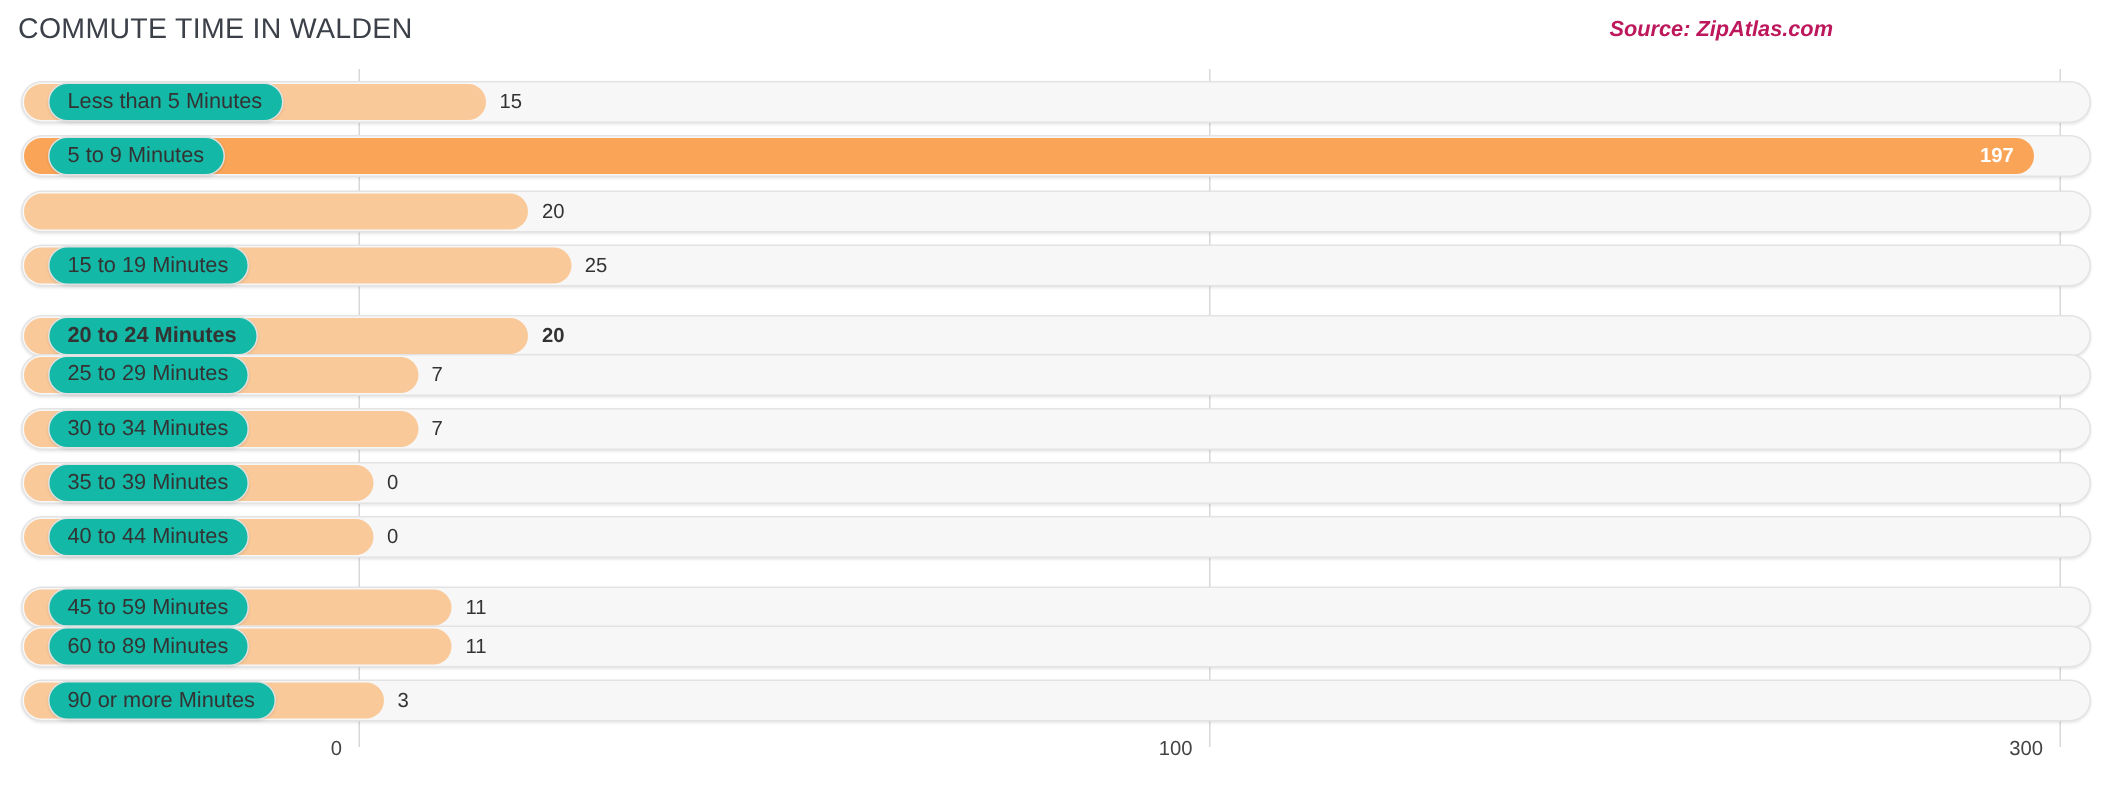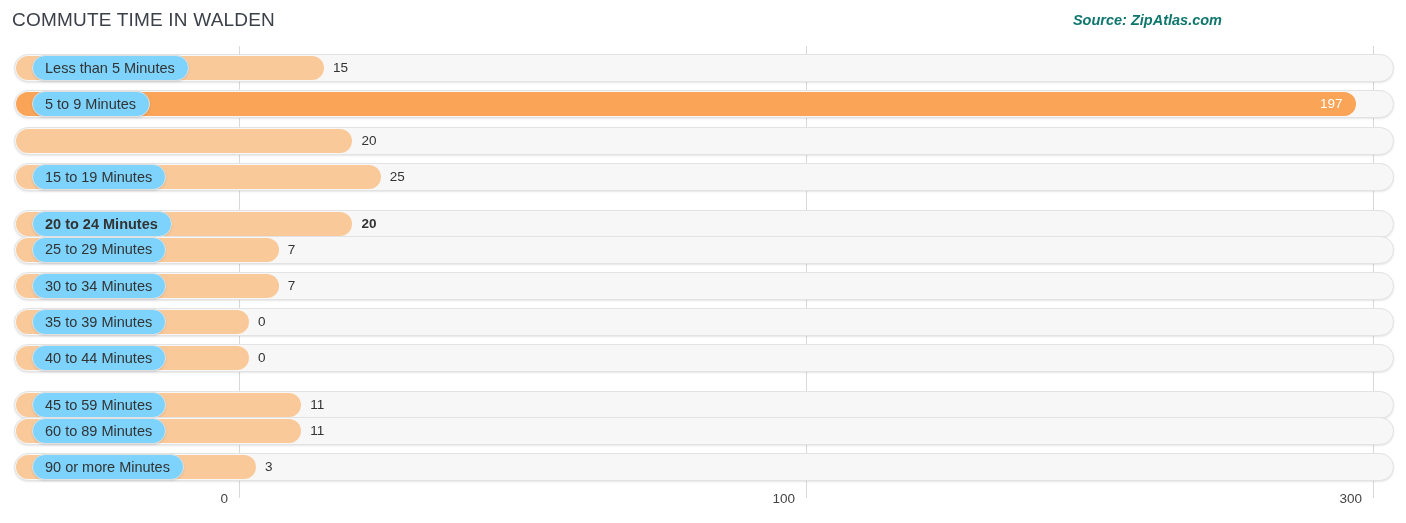--- a/index.html
+++ b/index.html
@@ -32,21 +32,21 @@
     font-weight: 400;
     white-space: nowrap;
   }
   .source-note {
     position: absolute;
     right: 10px;
     top: 12px;
     font-size: 14.5px;
     font-style: italic;
     font-weight: bold;
-    color: #0f766e;
+    color: #be185d;
     white-space: nowrap;
     text-align: right;
   }
 
   
   .plot {
     position: absolute;
     left: 0;
     top: 46px;
     width: 1406px;
@@ -91,21 +91,21 @@
   }
   .bar.highlight {
     background: #f9a457;
   }
   .label-pill {
     position: absolute;
     left: 32px;
     top: 3px;
     height: 26px;
     box-sizing: border-box;
-    background: #7dd3fc;
+    background: #14b8a6;
     border: 1px solid #e0e0e0;
     border-radius: 13px;
     display: flex;
     align-items: center;
     padding: 0 13px 0 12px;
     box-shadow: 0 1px 2px rgba(0,0,0,0.10);
     white-space: nowrap;
   }
   .label-pill span {
     font-size: 14.5px;
@@ -118,21 +118,21 @@
     font-size: 13.5px;
     color: #333333;
     white-space: nowrap;
   }
   .value-in {
     position: absolute;
     top: 8px;
     font-size: 13.5px;
     color: #ffffff;
     white-space: nowrap;
-    font-weight: normal;
+    font-weight: bold;
   }
 
   
   .axis {
     position: absolute;
     left: 0;
     top: 487px;
     width: 1406px;
     height: 36px;
   }

